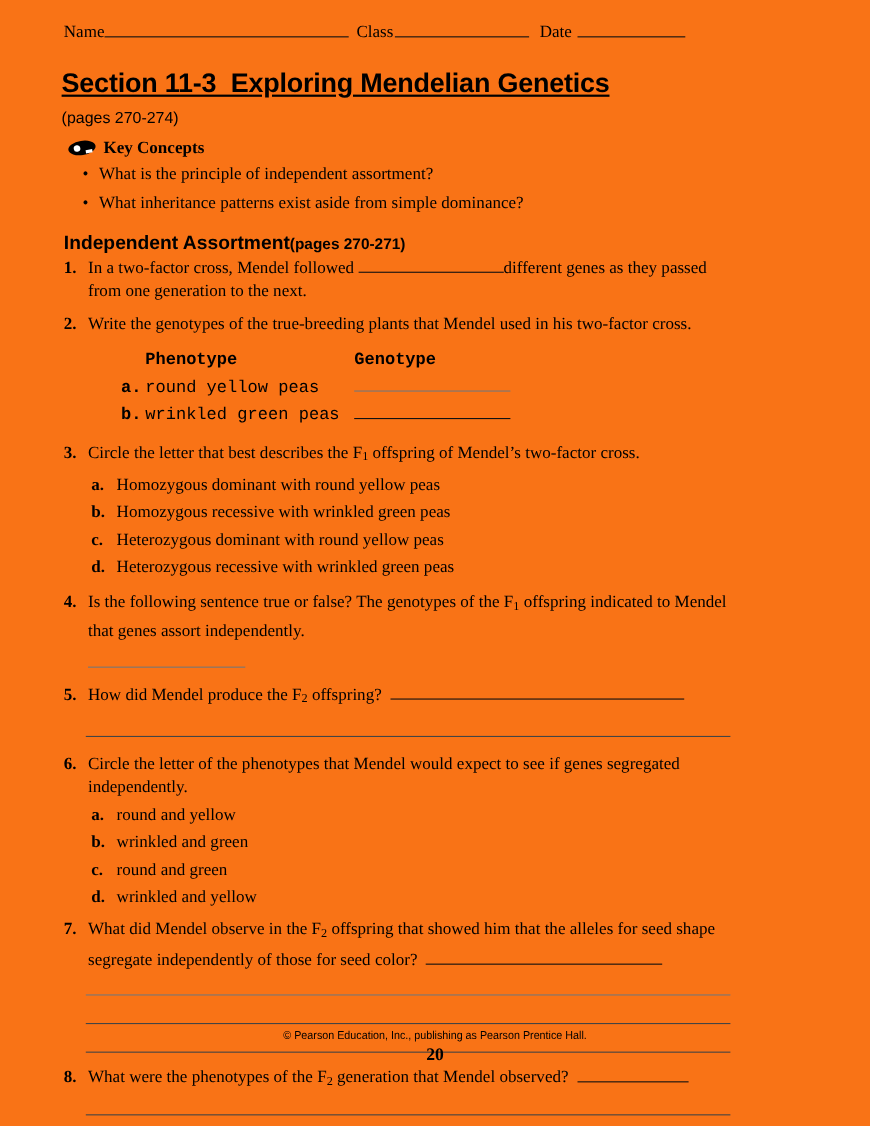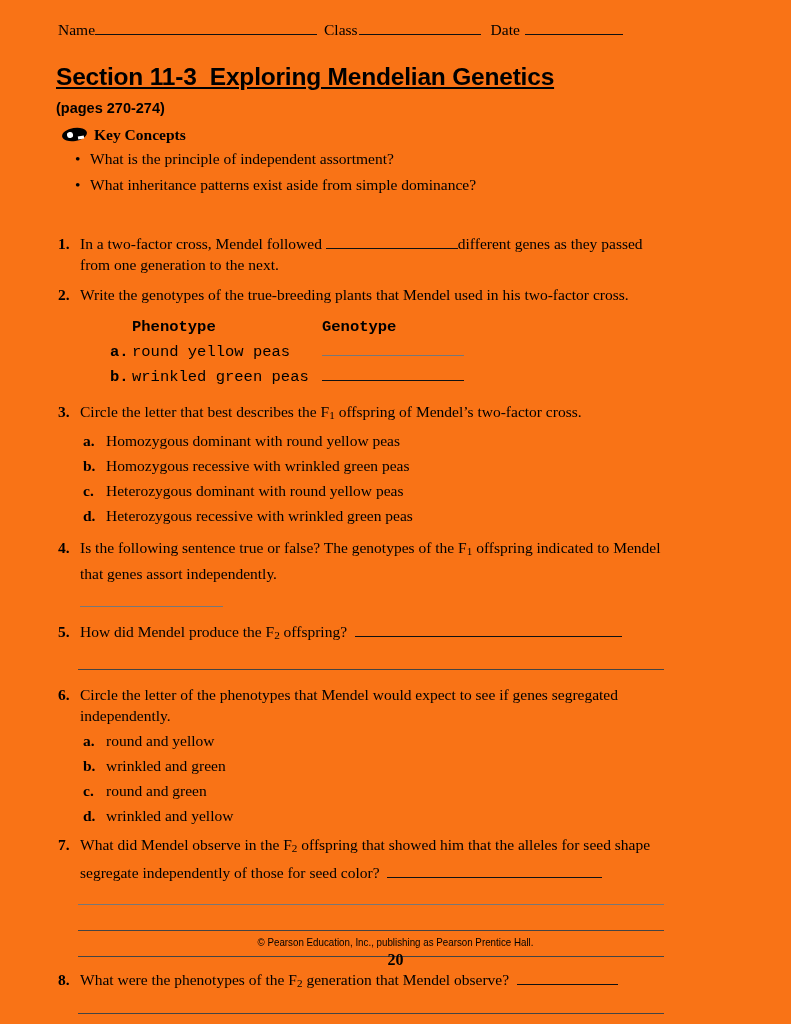--- a/index.html
+++ b/index.html
@@ -57,21 +57,21 @@
     font-size: 24.5px;
     letter-spacing: -0.2px;
     white-space: pre;
     text-decoration: underline;
   }
   .pages-sub {
     position: absolute;
     left: 56px;
     top: 100px;
     font-family: "Liberation Sans", "DejaVu Sans", sans-serif;
-    font-weight: bold;
+    font-weight: normal;
     font-size: 14.5px;
   }
 
   
   .keyblock {
     position: absolute;
     left: 62px;
     top: 125px;
     width: 560px;
     font-family: Liberation Serif, serif;
@@ -286,20 +286,23 @@
         <span class="bullet">•</span>
         <span>What is the principle of independent assortment?</span>
       </li>
       <li class="key-item">
         <span class="bullet">•</span>
         <span>What inheritance patterns exist aside from simple dominance?</span>
       </li>
     </ul>
   </div>
 
+  <div class="sec-head">
+    <span>Independent Assortment</span><span class="sec-pages">(pages 270-271)</span>
+  </div>
 
   <div class="qlist">
 
     <div class="q" style="margin-top:0;">
       <span class="qnum">1.</span>
       <span class="q-text"><span>In a two-factor cross, Mendel followed </span><span class="inline-rule" style="width:132px;"></span><span>different genes as they passed from one generation to the next.</span></span>
     </div>
 
     <div class="q" style="margin-top:9px;">
       <span class="qnum">2.</span>
@@ -384,21 +387,21 @@
     <div class="q" style="margin-top:5px;line-height:24px;">
       <span class="qnum">7.</span>
       <span class="q-text"><span>What did Mendel observe in the F</span><sub>2</sub><span> offspring that showed him that the alleles for seed shape segregate independently of those for seed color?</span><span class="inline-rule" style="width:215px;margin-left:7px;"></span></span>
       <div class="write-line thin-line" style="width:586px;margin-left:-2px;margin-top:19px;"></div>
       <div class="write-line" style="width:586px;margin-left:-2px;margin-top:25px;"></div>
       <div class="write-line" style="width:586px;margin-left:-2px;margin-top:25px;"></div>
     </div>
 
     <div class="q" style="margin-top:12px;">
       <span class="qnum">8.</span>
-      <span class="q-text"><span>What were the phenotypes of the F</span><sub>2</sub><span> generation that Mendel observe?</span><span class="inline-rule" style="width:101px;margin-left:8px;"></span></span>
+      <span class="q-text"><span>What were the phenotypes of the F</span><sub>2</sub><span> generation that Mendel observed?</span><span class="inline-rule" style="width:101px;margin-left:8px;"></span></span>
       <div class="write-line" style="width:586px;margin-left:-2px;margin-top:19px;"></div>
 
     </div>
 
   </div>
 
   <div class="footer-copy">© Pearson Education, Inc., publishing as Pearson Prentice Hall.</div>
   <div class="footer-page">20</div>
 
 </div>

